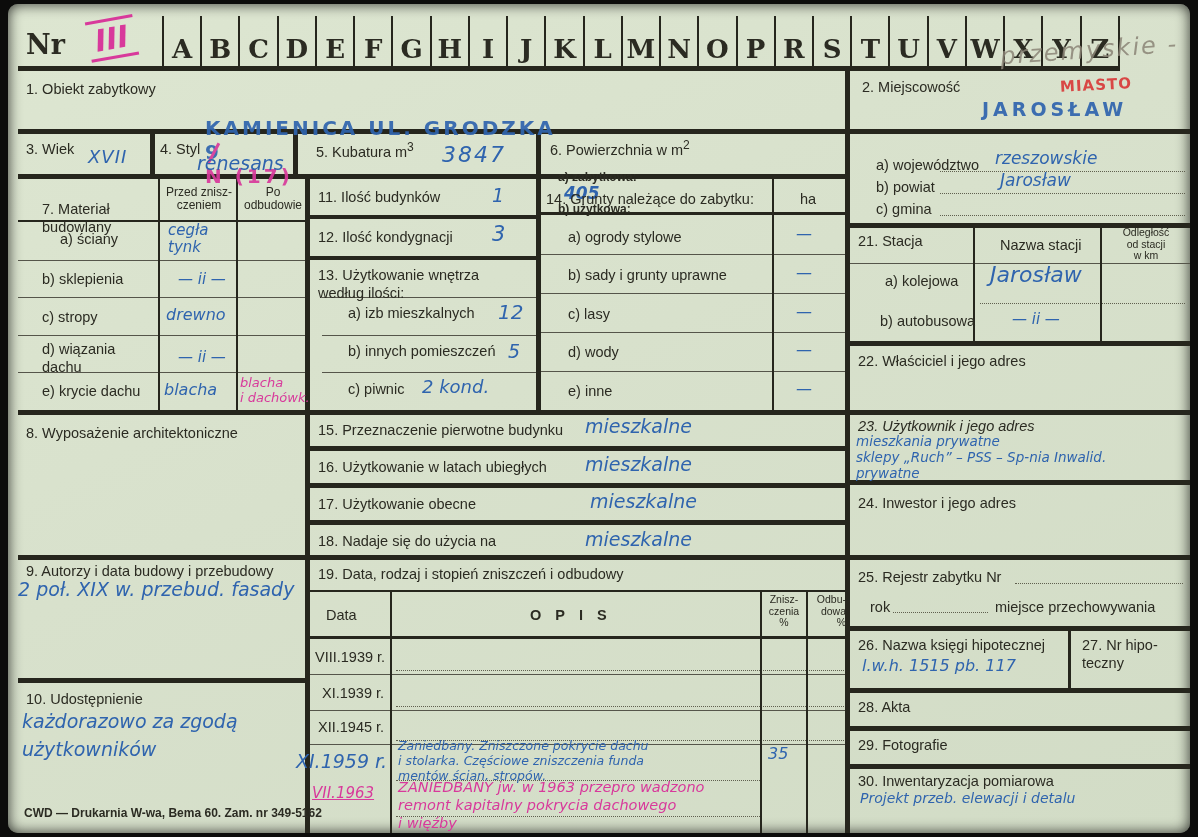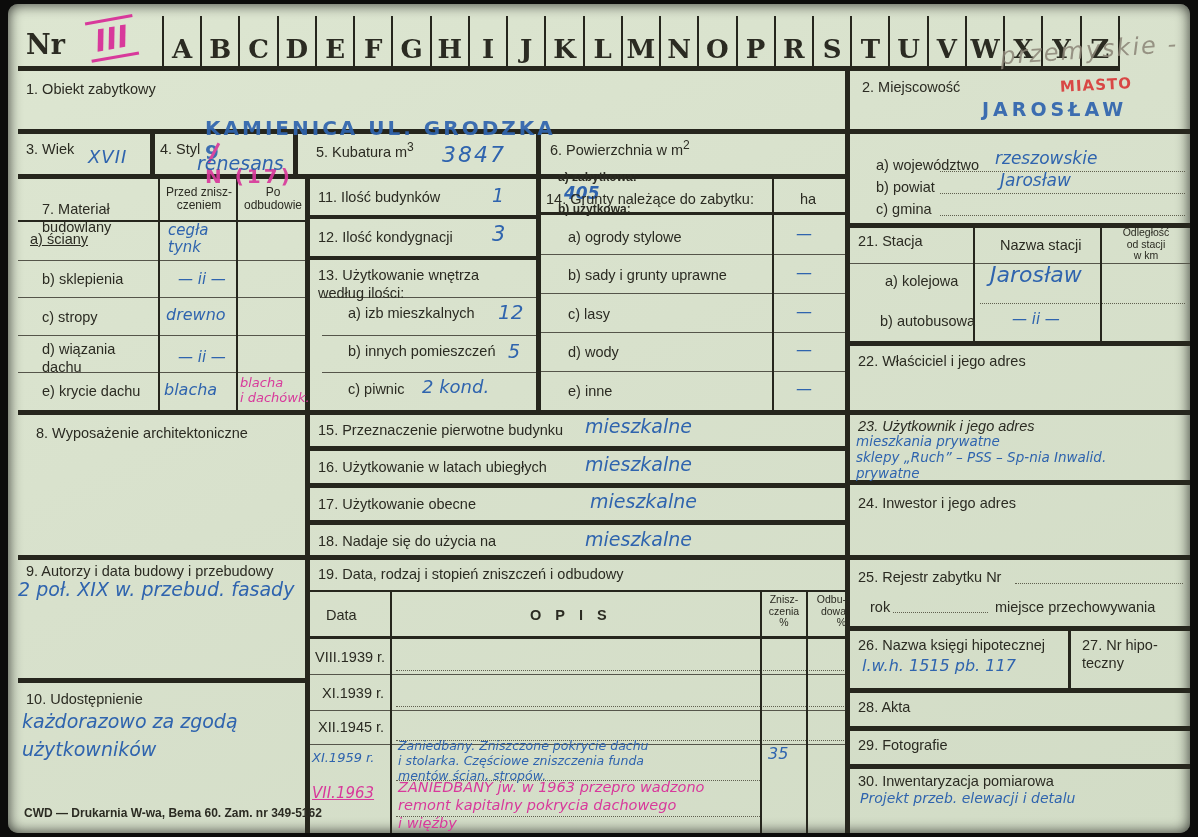--- a/index.html
+++ b/index.html
@@ -167,21 +167,21 @@
   <div class="lbl" style="left:876px;top:178px;">b) powiat</div>
   <div class="hw blue" style="left:1000px;top:170px;font-size:17px;">Jarosław</div>
   <div class="lbl" style="left:876px;top:200px;">c) gmina</div>
 
   <div class="lbl" style="left:42px;top:184px;margin-top:16px;">7. Materiał
 budowlany</div>
   <div class="lbl lbl-sm" style="left:164px;top:186px;width:70px;text-align:center;">Przed znisz-
 czeniem</div>
   <div class="lbl lbl-sm" style="left:240px;top:186px;width:66px;text-align:center;">Po
 odbudowie</div>
-  <div class="lbl" style="left:30px;top:230px;text-decoration:underline;">a) ściany</div>
+  <div class="lbl" style="left:60px;top:230px;">a) ściany</div>
   <div class="hw blue" style="left:168px;top:222px;font-size:15px;line-height:1.1;">cegła
 tynk</div>
   <div class="lbl" style="left:42px;top:270px;">b) sklepienia</div>
   <div class="hw blue" style="left:178px;top:270px;font-size:15px;">— ii —</div>
   <div class="lbl" style="left:42px;top:308px;">c) stropy</div>
   <div class="hw blue" style="left:166px;top:305px;font-size:16px;">drewno</div>
   <div class="lbl" style="left:42px;top:340px;">d) wiązania
      dachu</div>
   <div class="hw blue" style="left:178px;top:348px;font-size:15px;">— ii —</div>
   <div class="lbl" style="left:42px;top:382px;">e) krycie dachu</div>
@@ -225,21 +225,21 @@
   <div class="lbl" style="left:880px;top:312px;">b) autobusowa</div>
   <div class="hw blue" style="left:1012px;top:310px;font-size:15px;">— ii —</div>
 
   <div class="lbl" style="left:858px;top:352px;">22. Właściciel i jego adres</div>
   <div class="lbl" style="left:858px;top:417px;font-style:italic;">23. Użytkownik i jego adres</div>
   <div class="hw blue" style="left:856px;top:433px;font-size:13.5px;line-height:1.2;">mieszkania prywatne
 sklepy „Ruch” – PSS – Sp-nia Inwalid.
 prywatne</div>
   <div class="lbl" style="left:858px;top:494px;">24. Inwestor i jego adres</div>
 
-  <div class="lbl" style="left:36px;top:424px;">8. Wyposażenie architektoniczne</div>
+  <div class="lbl" style="left:26px;top:424px;">8. Wyposażenie architektoniczne</div>
 
   <div class="lbl" style="left:318px;top:421px;">15. Przeznaczenie pierwotne budynku</div>
   <div class="hw blue" style="left:585px;top:415px;font-size:19px;">mieszkalne</div>
   <div class="lbl" style="left:318px;top:458px;">16. Użytkowanie w latach ubiegłych</div>
   <div class="hw blue" style="left:585px;top:453px;font-size:19px;">mieszkalne</div>
   <div class="lbl" style="left:318px;top:495px;">17. Użytkowanie obecne</div>
   <div class="hw blue" style="left:590px;top:490px;font-size:19px;">mieszkalne</div>
   <div class="lbl" style="left:318px;top:532px;">18. Nadaje się do użycia na</div>
   <div class="hw blue" style="left:585px;top:528px;font-size:19px;">mieszkalne</div>
 
@@ -251,21 +251,21 @@
   <div class="lbl" style="left:530px;top:606px;letter-spacing:14px;font-weight:bold;">OPIS</div>
   <div class="lbl lbl-xs" style="left:762px;top:594px;width:44px;text-align:center;">Znisz-
 czenia
 %</div>
   <div class="lbl lbl-xs" style="left:808px;top:594px;width:38px;text-align:right;">Odbu-
 dowa
 %</div>
   <div class="lbl" style="left:315px;top:648px;">VIII.1939 r.</div>
   <div class="lbl" style="left:322px;top:684px;">XI.1939 r.</div>
   <div class="lbl" style="left:318px;top:718px;">XII.1945 r.</div>
-  <div class="hw blue" style="left:312px;top:750px;font-size:13px;">XI.1959 r.</div>
+  <div class="hw blue" style="left:296px;top:750px;font-size:19px;">XI.1959 r.</div>
   <div class="hw blue" style="left:398px;top:738px;font-size:12.5px;line-height:1.2;">Zaniedbany. Zniszczone pokrycie dachu
 i stolarka. Częściowe zniszczenia funda
 mentów ścian, stropów.</div>
   <div class="hw blue" style="left:768px;top:744px;font-size:16px;">35</div>
   <div class="hw pink" style="left:312px;top:784px;font-size:15px;text-decoration:underline;">VII.1963</div>
   <div class="hw pink" style="left:398px;top:778px;font-size:14.5px;line-height:1.25;">ZANIEDBANY jw. w 1963 przepro wadzono
 remont kapitalny pokrycia dachowego
 i więźby</div>
 
   <div class="lbl" style="left:858px;top:568px;">25. Rejestr zabytku Nr</div>

